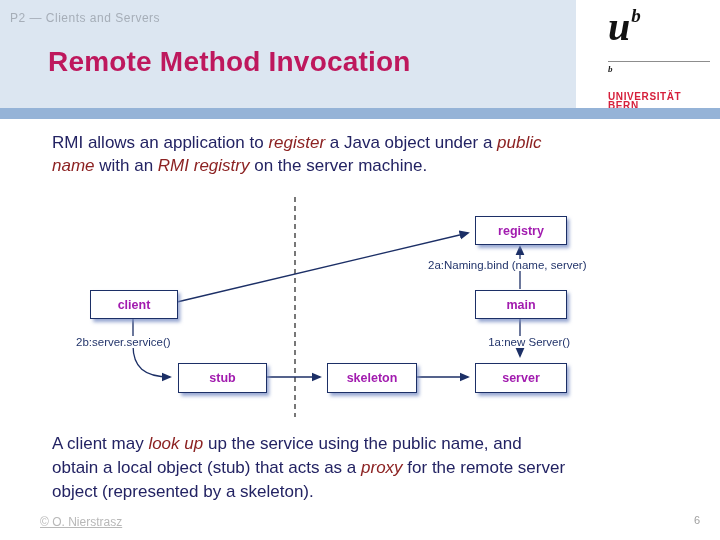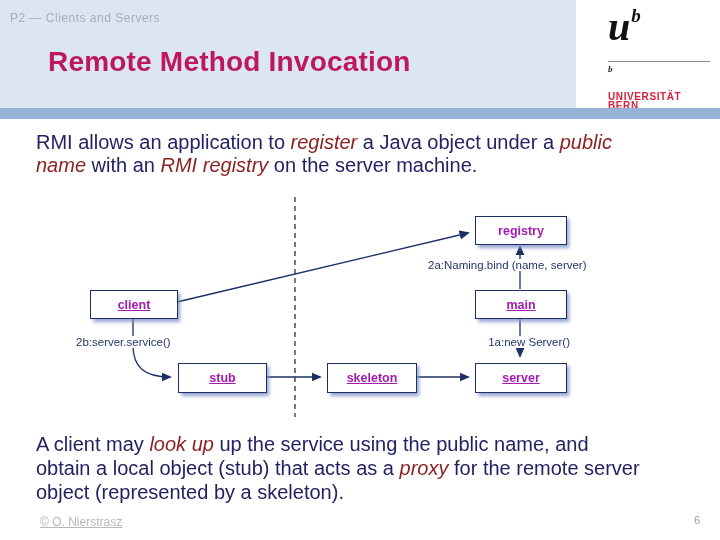--- a/index.html
+++ b/index.html
@@ -26,34 +26,34 @@
   .logo-small{
     position:absolute;top:64px;left:32px;font-family:"Liberation Serif",serif;
     font-style:italic;font-weight:bold;font-size:9px;color:#222;
   }
   .logo-org{
     position:absolute;top:92px;left:32px;color:#d6203c;font-size:10px;font-weight:bold;
     letter-spacing:.6px;line-height:9px;
   }
   .band{position:absolute;top:108px;left:0;width:720px;height:11px;background:#95b3d7;}
   
-  .para{position:absolute;left:36px;color:#232363;font-size:20px;}
+  .para{position:absolute;left:52px;color:#232363;font-size:17px;}
   .p1{top:131px;width:640px;line-height:23px;}
   .p2{top:432px;width:660px;line-height:24px;}
   .em{font-style:italic;color:#8c2222;}
   
   .diagram{position:absolute;left:0;top:195px;width:720px;height:230px;}
   .diagram svg{position:absolute;left:0;top:0;}
   .dbox{
     position:absolute;background:#fff;border:1.6px solid #1c2f66;
     box-shadow:2.5px 3px 3.5px rgba(122,142,196,.8);
     display:flex;align-items:center;justify-content:center;
     font-weight:bold;font-size:12.5px;color:#a21caf;
   }
-  .dbox .ul{text-decoration:underline;}
+  .dbox .ul{}
   #box-client{left:90px;top:95px;width:86px;height:27px;}
   #box-registry{left:475px;top:21px;width:90px;height:27px;}
   #box-main{left:475px;top:95px;width:90px;height:27px;}
   #box-stub{left:178px;top:168px;width:87px;height:28px;}
   #box-skeleton{left:327px;top:168px;width:88px;height:28px;}
   #box-server{left:475px;top:168px;width:90px;height:28px;}
   .dlabel{position:absolute;font-size:11.5px;color:#23356b;background:#fff;white-space:nowrap;}
   #lbl-lookup{left:150px;top:56px;width:144px;text-align:right;}
   #lbl-bind{left:428px;top:64px;}
   #lbl-service{left:76px;top:141px;}

